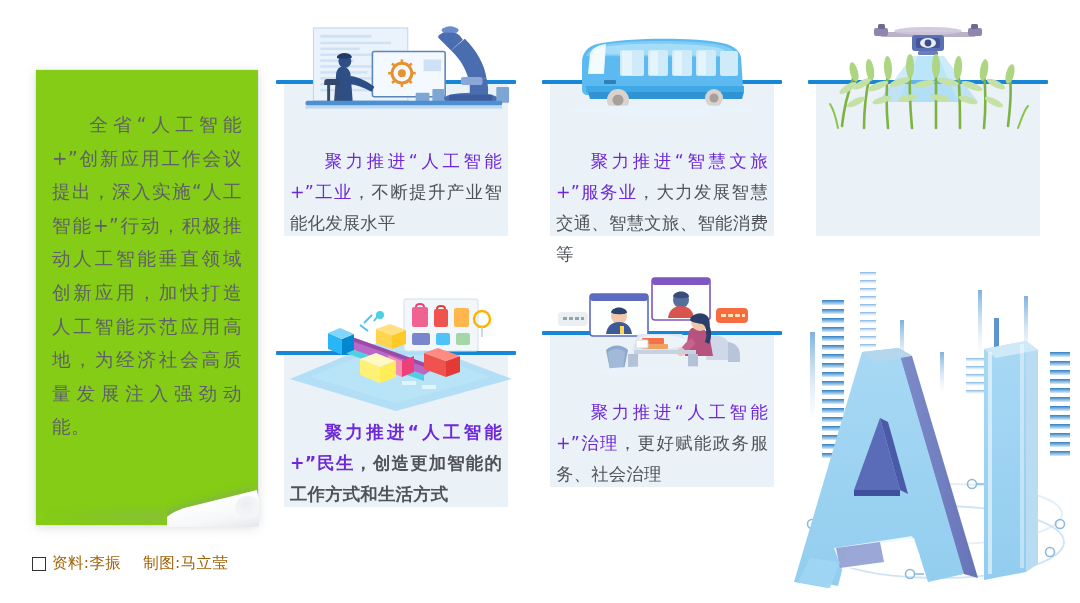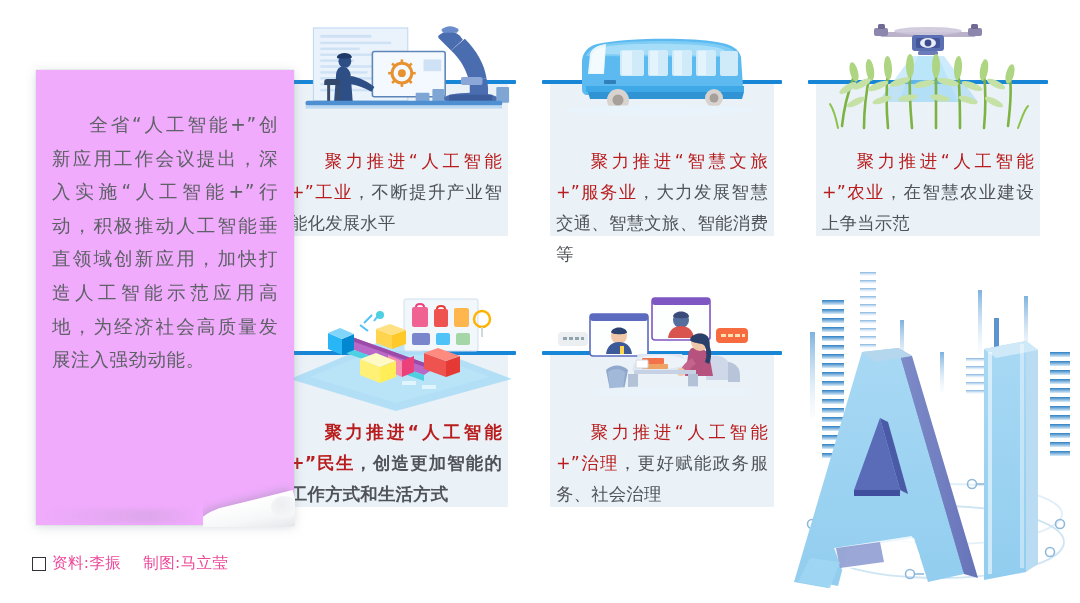--- a/index.html
+++ b/index.html
@@ -6,22 +6,22 @@
   body{
     width:1080px;height:603px;
     background:#ffffff;
     font-family:"Liberation Sans","DejaVu Sans",sans-serif;
     overflow:hidden;position:relative;
   }
   .stage{position:absolute;inset:0;}
 
   
   #paper-note{
-    position:absolute;left:36px;top:70px;width:258px;height:455px;
-    background:#f0abfc;
+    position:absolute;left:36px;top:70px;width:222px;height:455px;
+    background:#84cc16;
     box-shadow:0 2px 10px rgba(120,130,145,.28), 0 0 1px rgba(150,160,175,.5);
     z-index:3;
   }
   #paper-note .inner{
     padding:38px 16px 10px 16px;
     box-sizing:border-box;height:100%;
   }
   .note-text{
     font-size:18.6px;line-height:33.6px;
     color:#5e6166;
@@ -53,21 +53,21 @@
   }
   .note-shadow-wedge{
     position:absolute;left:10px;bottom:2px;width:150px;height:14px;
     background:linear-gradient(90deg,rgba(255,255,255,0) 0%,rgba(140,150,165,.18) 70%,rgba(255,255,255,0) 100%);
     filter:blur(2px);
   }
 
   
   #credit{
     position:absolute;left:32px;top:553px;
-    font-size:15.5px;color:#ec4899;letter-spacing:.4px;
+    font-size:15.5px;color:#a16207;letter-spacing:.4px;
     font-family:"DejaVu Sans","Liberation Sans",sans-serif;
     display:flex;align-items:center;gap:3px;
   }
   .credit-box{
     display:inline-block;width:12px;height:12px;
     border:1.4px solid #2f3236;background:#fff;margin-right:3px;
   }
   .credit-gap{display:inline-block;width:16px;}
 
   
@@ -85,21 +85,21 @@
     position:absolute;left:8px;
     width:calc(100% - 16px);
     box-sizing:border-box;
     padding:0 6px;
     font-size:17.4px;line-height:31px;
     color:#4f5358;
     text-align:justify;text-indent:2em;
     letter-spacing:.2px;
     font-family:"DejaVu Sans","Liberation Sans",sans-serif;
   }
-  .card .caption .hl{color:#b91c1c;}
+  .card .caption .hl{color:#6d28d9;}
   .illus{position:absolute;left:0;top:0;width:100%;pointer-events:none;}
 
   
   #ai-art{position:absolute;right:0;top:252px;width:292px;height:351px;}
 </style>
 </head>
 <body>
 
 <div class="stage">
 
@@ -276,23 +276,20 @@
         <ellipse cx="132" cy="88" rx="10" ry="3.2" transform="rotate(10 132 88)"></ellipse>
         <ellipse cx="160" cy="90" rx="10" ry="3.2" transform="rotate(18 160 90)"></ellipse>
         <ellipse cx="186" cy="92" rx="10" ry="3.2" transform="rotate(26 186 92)"></ellipse>
       </g>
       <g stroke="#8bc34a" stroke-width="2" fill="none" stroke-linecap="round">
         <path d="M30 118 C28 108 26 100 22 94"></path>
         <path d="M210 118 C214 108 216 100 220 96"></path>
       </g>
     </svg>
 
-    <div class="caption" style="top:66px;">
-      <span class="hl">聚力推进“人工智能+”农业</span><span>，在智慧农业建设上争当示范</span>
-    </div>
   </div>
 
   <div class="card" style="left:276px;top:351px;width:240px;height:175px;">
     <div class="panel" style="height:152px;"></div>
     <div class="accent"></div>
 
     <svg class="illus" viewBox="0 0 240 120" style="top:-58px;height:120px;">
       <path d="M120 42 L236 86 L120 118 L14 86 Z" fill="#9fd8f5" opacity=".75"></path>
       <path d="M120 48 L214 84 L120 110 L34 84 Z" fill="#bae5f9" opacity=".8"></path>
       <g>
@@ -341,21 +338,21 @@
       </g>
       <rect x="126" y="88" width="14" height="4" fill="#e1f5fe"></rect>
       <rect x="146" y="92" width="14" height="4" fill="#e1f5fe"></rect>
     </svg>
 
     <div class="caption" style="top:66px;font-weight:bold;">
       <span class="hl">聚力推进“人工智能+”民生</span><span>，创造更加智能的工作方式和生活方式</span>
     </div>
   </div>
 
-  <div class="card" style="left:542px;top:351px;width:240px;height:175px;">
+  <div class="card" style="left:542px;top:331px;width:240px;height:175px;">
     <div class="panel" style="height:152px;"></div>
     <div class="accent"></div>
 
     <svg class="illus" viewBox="0 0 240 120" style="top:-60px;height:122px;">
       <g>
         <rect x="110" y="6" width="58" height="42" rx="3" fill="#fdfefe" stroke="#7e57c2" stroke-width="1.6"></rect>
         <rect x="110" y="6" width="58" height="7" rx="3" fill="#7e57c2"></rect>
         <circle cx="139" cy="28" r="8" fill="#546e9e"></circle>
         <path d="M126 46c1-8 6-12 13-12s12 4 13 12z" fill="#d9534f"></path>
         <path d="M131 24c2-6 14-6 16 0 1 3-16 3-16 0z" fill="#3b4c7a"></path>

